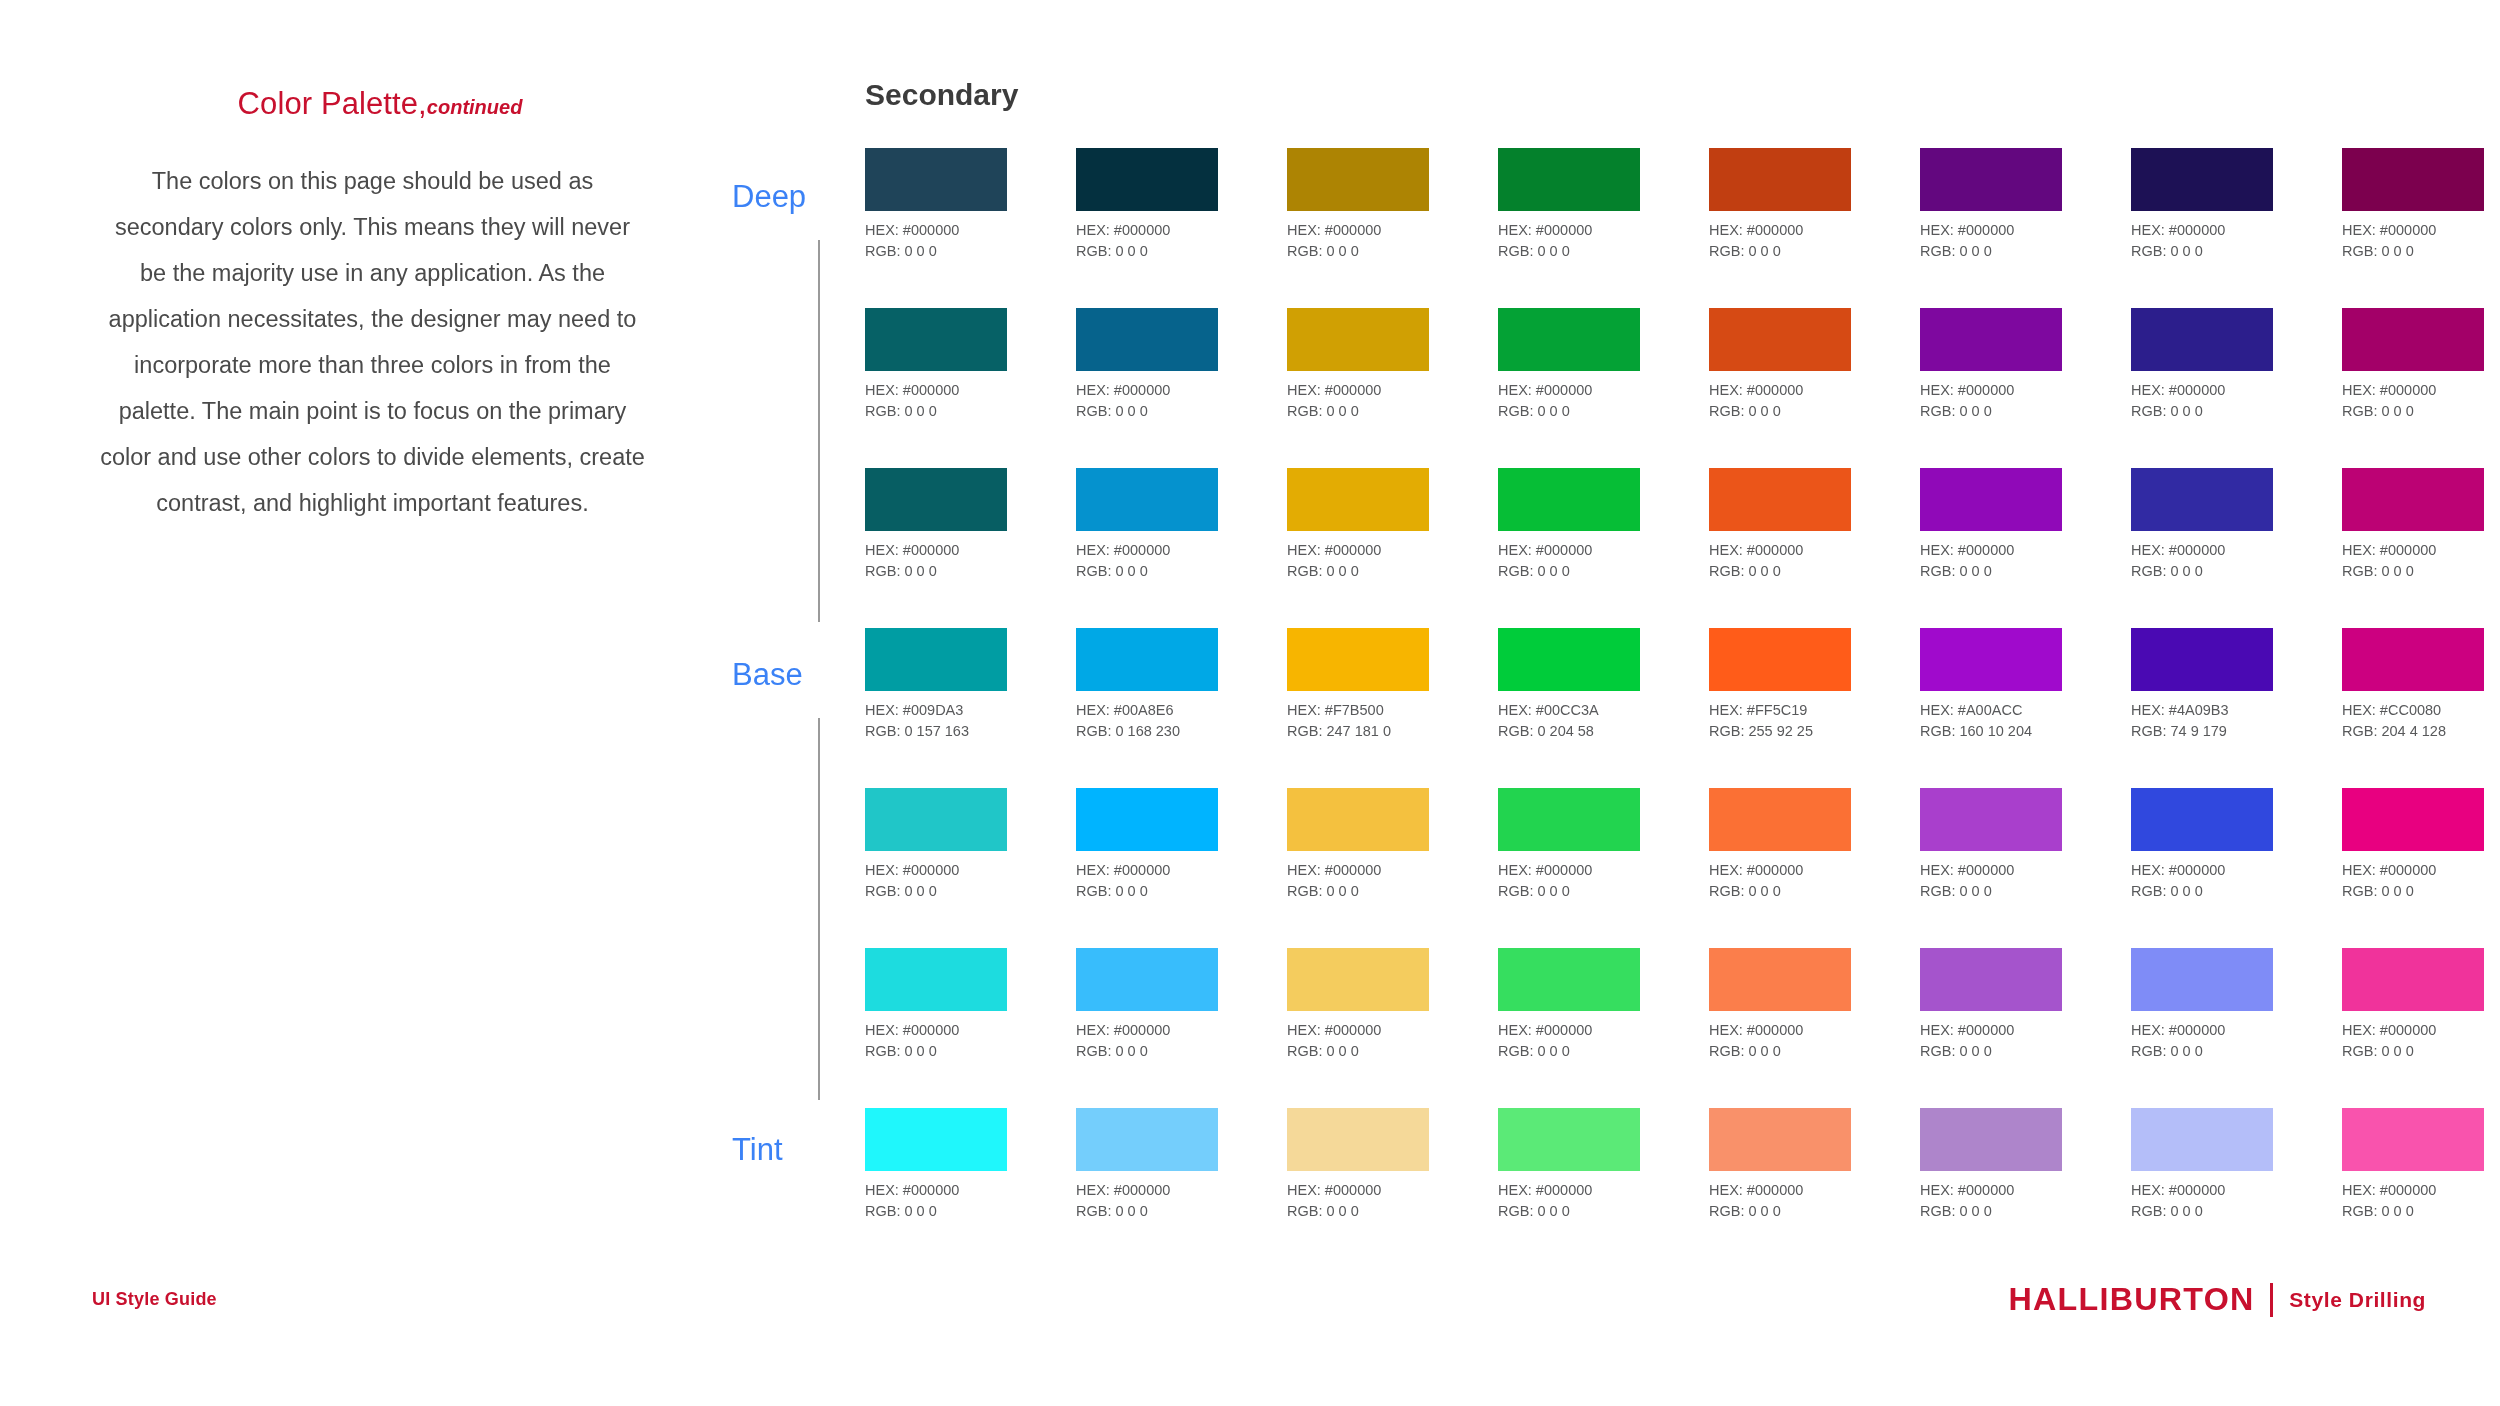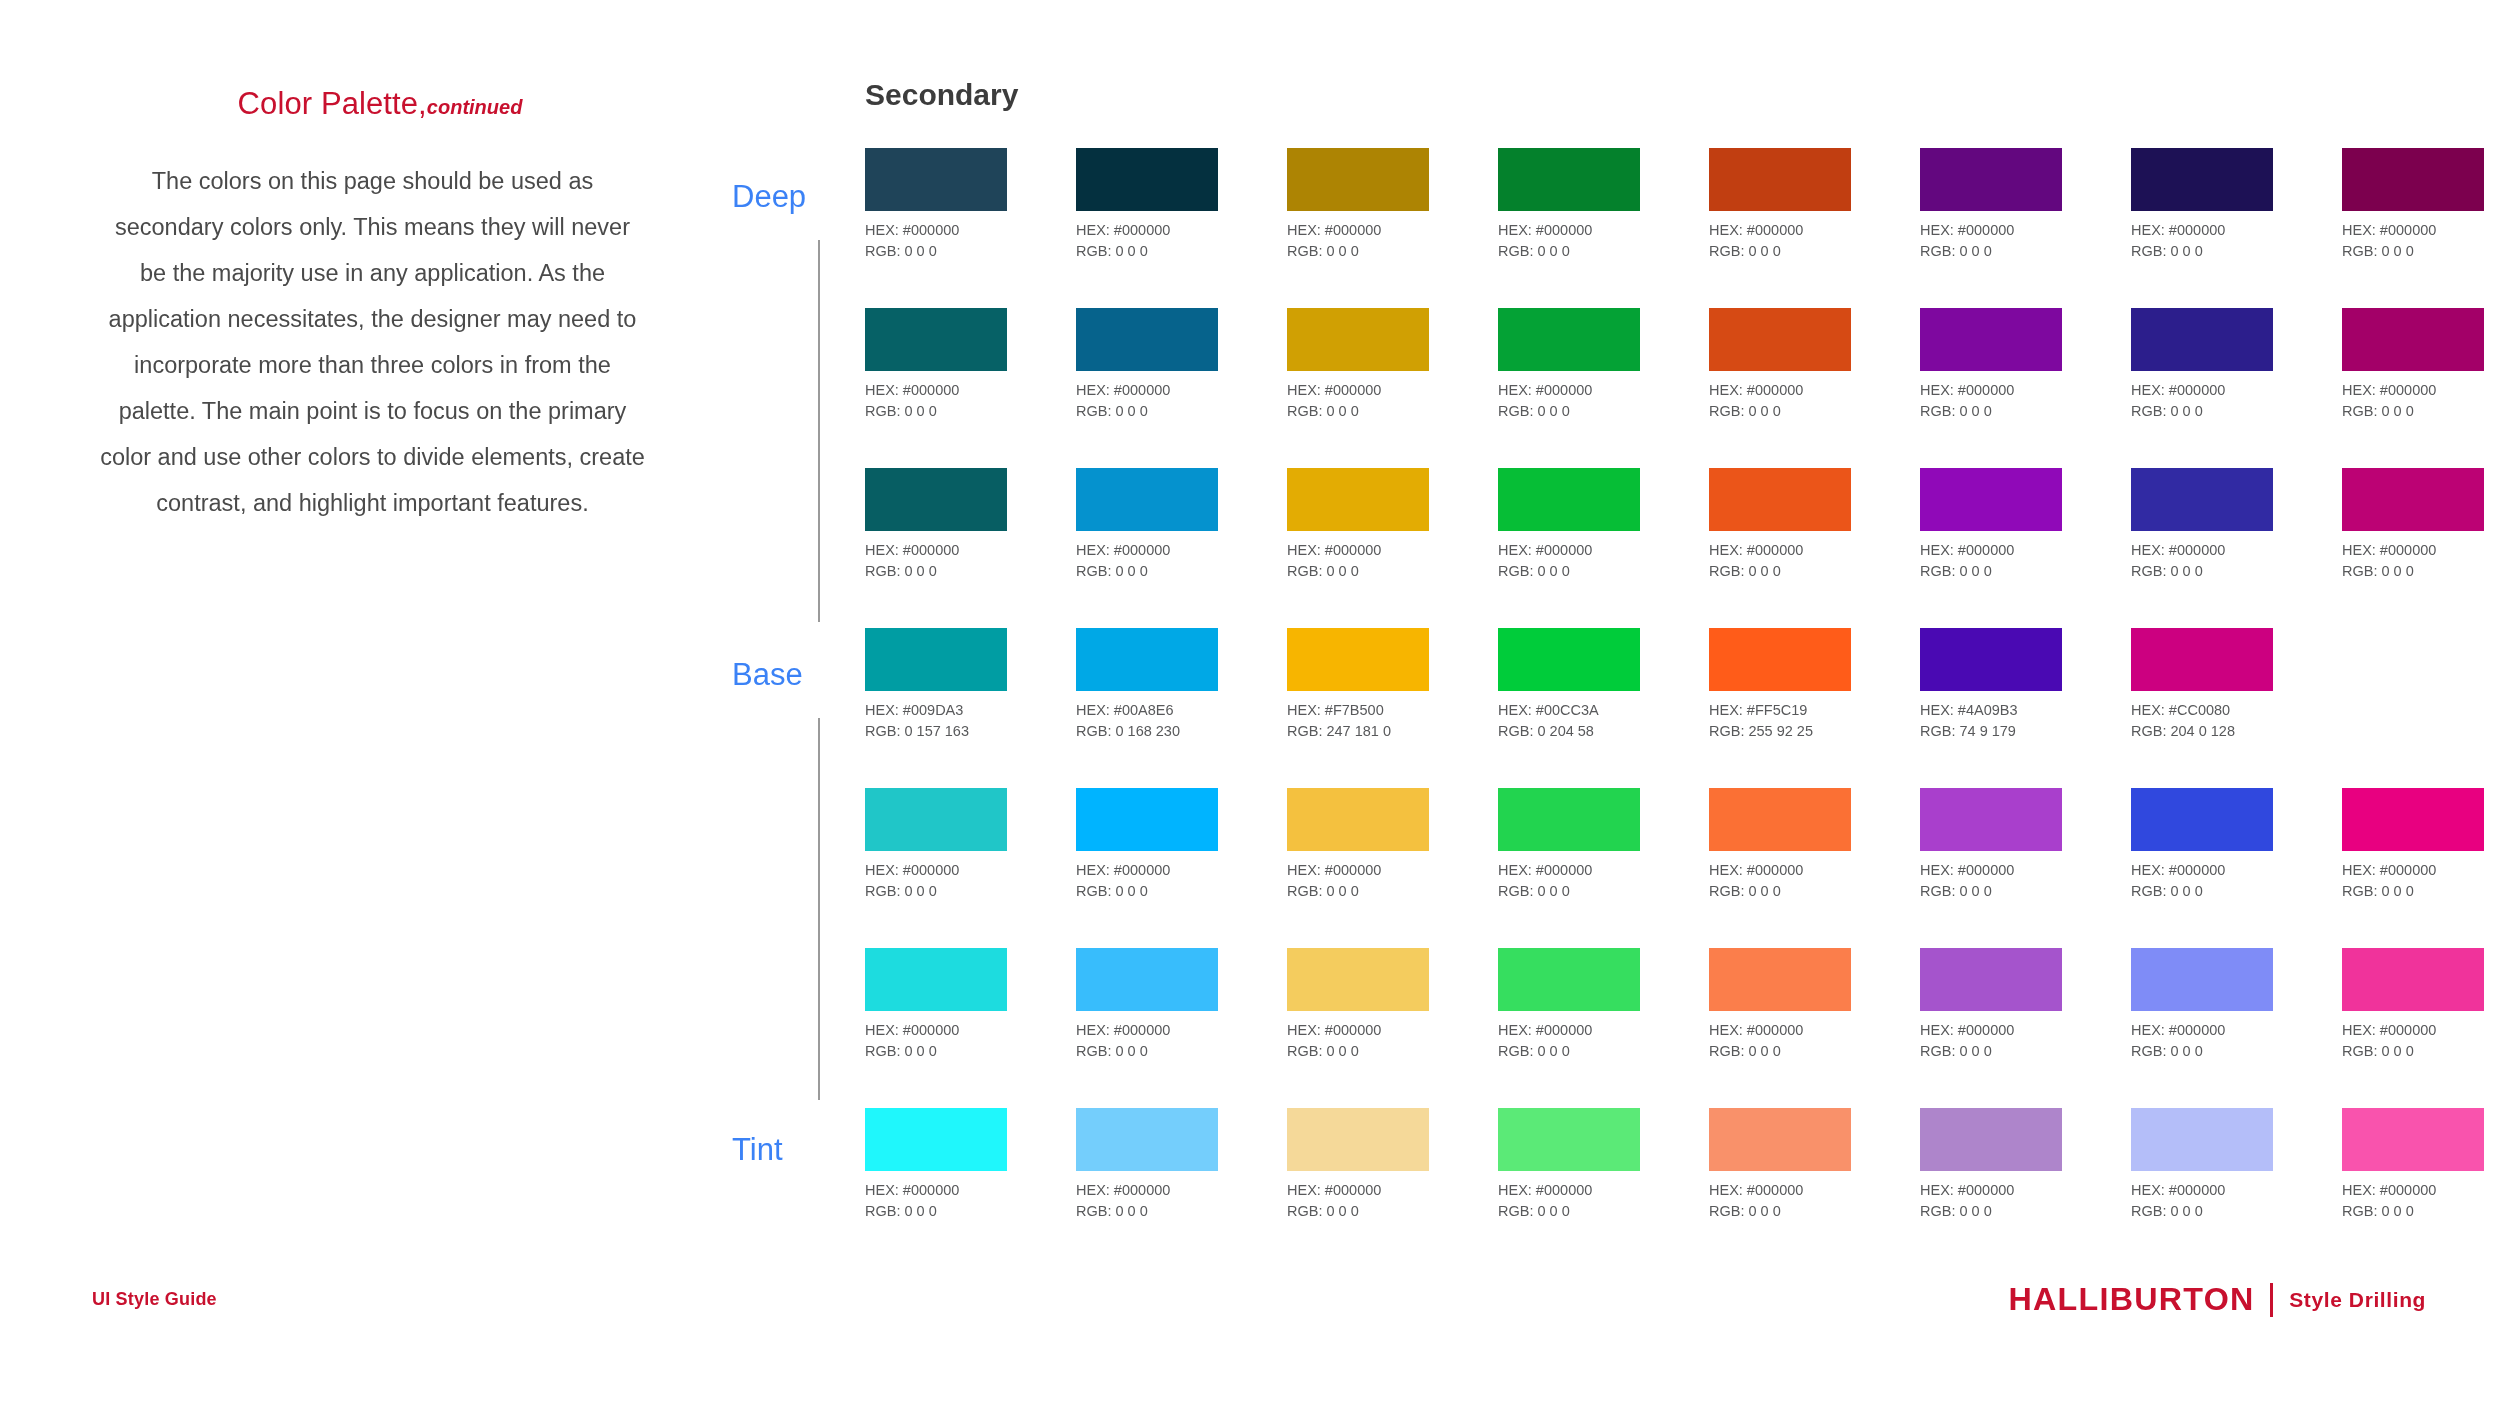--- a/index.html
+++ b/index.html
@@ -389,31 +389,38 @@
           </div>
         </div>
         <div class="swatch-cell">
           <span class="swatch-chip" style="background-color: rgb(255, 92, 25);"></span>
           <div class="swatch-meta">
             <span class="meta-line">HEX: #FF5C19</span>
             <span class="meta-line">RGB: 255  92 25</span>
           </div>
         </div>
         <div class="swatch-cell">
+          <span class="swatch-chip" style="background-color: rgb(160, 10, 204);"></span>
+          <div class="swatch-meta">
+            <span class="meta-line">HEX: #A00ACC</span>
+            <span class="meta-line">RGB: 160 10 204</span>
+          </div>
+        </div>
+        <div class="swatch-cell">
           <span class="swatch-chip" style="background-color: rgb(74, 9, 179);"></span>
           <div class="swatch-meta">
             <span class="meta-line">HEX: #4A09B3</span>
             <span class="meta-line">RGB: 74 9 179</span>
           </div>
         </div>
         <div class="swatch-cell">
           <span class="swatch-chip" style="background-color: rgb(204, 0, 128);"></span>
           <div class="swatch-meta">
             <span class="meta-line">HEX: #CC0080</span>
-            <span class="meta-line">RGB: 204 0 128</span>
+            <span class="meta-line">RGB: 204 4 128</span>
           </div>
         </div>
       </div>
       <div class="swatch-row">
         <div class="swatch-cell">
           <span class="swatch-chip" style="background-color: rgb(32, 198, 200);"></span>
           <div class="swatch-meta">
             <span class="meta-line">HEX: #000000</span>
             <span class="meta-line">RGB: 0 0 0</span>
           </div>

